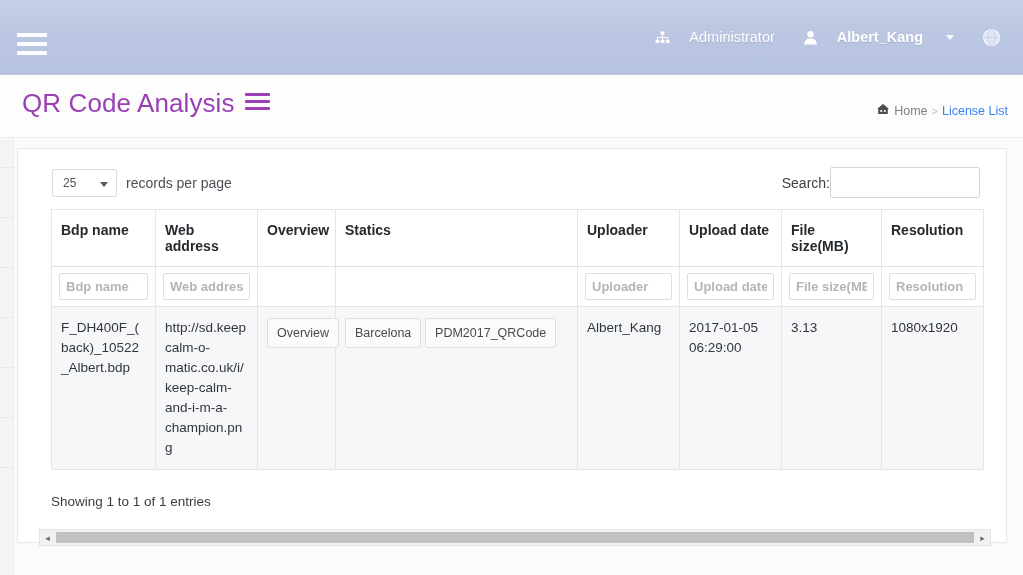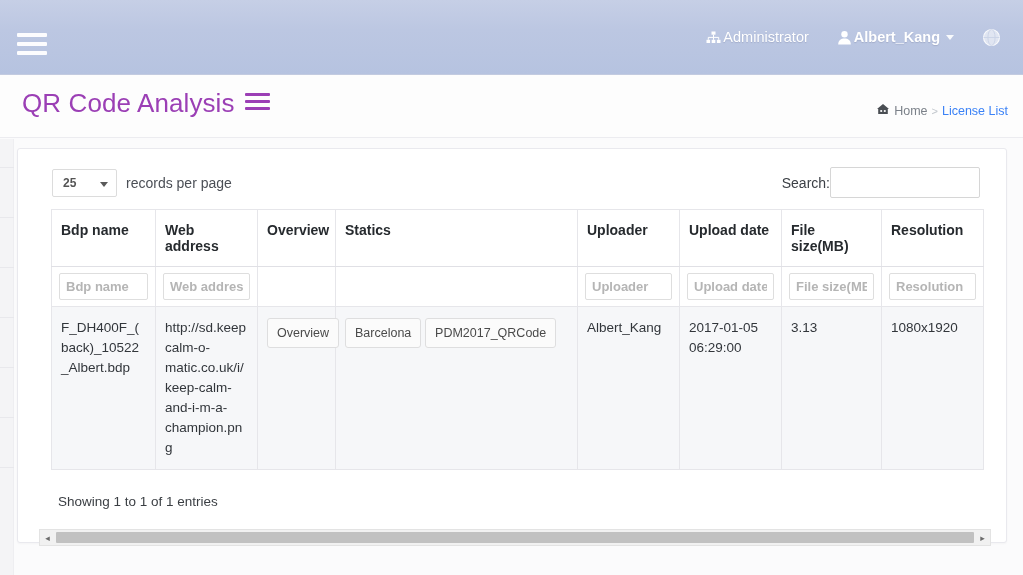--- a/index.html
+++ b/index.html
@@ -32,21 +32,21 @@
     background: #ffffff; border-radius: 1px;
     margin-bottom: 5px;
     opacity: .95;
   }
   .topbar-right {
     position: absolute; right: 0; top: 0; height: 75px;
     display: flex; align-items: center; gap: 0px;
     padding-right: 8px;
   }
   .nav-item {
-    display: flex; align-items: center; gap: 2px;
+    display: flex; align-items: center; gap: 19px;
     color: #ffffff;
     font-size: 14.5px;
     padding: 0 14px;
     height: 75px;
     line-height: 75px;
     text-shadow: 0 1px 1px rgba(120,130,160,.35);
     cursor: pointer;
     white-space: nowrap;
   }
   .nav-item.bold { font-weight: bold; }
@@ -121,21 +121,20 @@
     position: relative;
     width: 65px; height: 28px;
     border: 1px solid #dcdcdc;
     background: #fff;
     border-radius: 2px;
     display: flex; align-items: center;
     padding-left: 10px;
     font-size: 12px;
     color: #555;
     cursor: pointer;
-    font-weight: bold;
   }
   .select-ctrl .sel-caret {
     position: absolute; right: 8px; top: 12px;
     width: 0; height: 0;
     border-left: 4px solid transparent;
     border-right: 4px solid transparent;
     border-top: 5px solid #5a5a5a;
   }
   .search-box {
     position: absolute; right: 26px; top: 18px;
@@ -213,21 +212,21 @@
     cursor: pointer;
     white-space: nowrap;
   }
   .tag-btn { }
 
   
   .table-foot {
     position: absolute; left: 0; bottom: 18px; width: 990px; height: 40px;
   }
   .info-text {
-    position: absolute; left: 40px; top: 10px;
+    position: absolute; left: 33px; top: 10px;
     font-size: 13.5px; color: #3a3e43;
   }
   .pagination {
     position: absolute; right: 26px; top: 0;
     display: flex;
   }
   .pg {
     padding: 9px 16px;
     font-size: 13.5px;
     border: 1px solid #e2e2e5;

